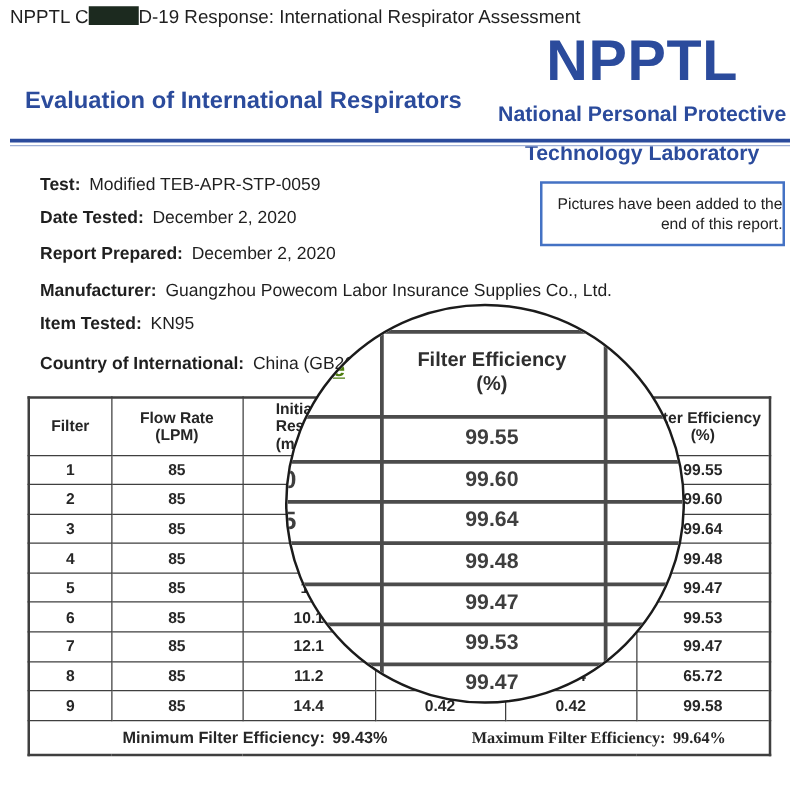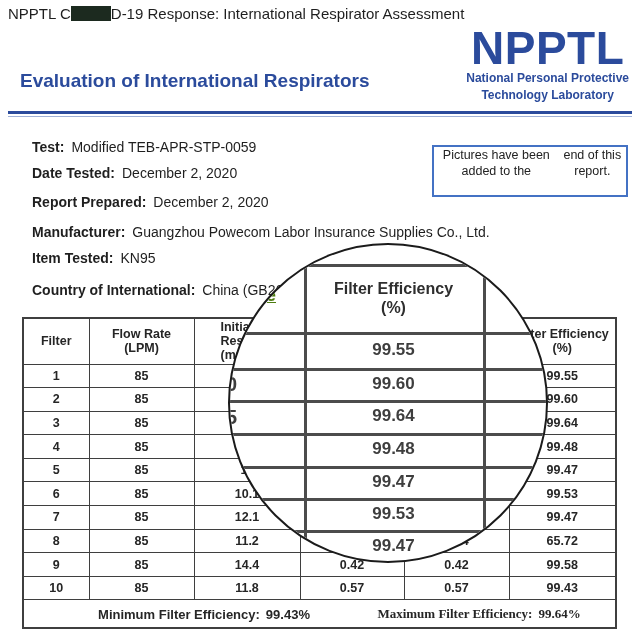--- a/index.html
+++ b/index.html
@@ -6,39 +6,39 @@
   body{
     width:640px;height:640px;position:relative;overflow:hidden;
     background:#ffffff;color:#1f1f1f;
     font-family:"Liberation Sans",sans-serif;
   }
   .topline{position:absolute;left:8px;top:5px;font-size:15px;white-space:nowrap;}
   .redact{display:inline-block;width:40px;height:15px;background:#1c2a1f;vertical-align:-2px;}
 
   .logo{position:absolute;top:26px;right:11px;text-align:center;color:#2b4b9c;}
   .logo-acronym{font-size:46px;font-weight:bold;line-height:44px;letter-spacing:.5px;}
-  .logo-sub{font-size:12px;font-weight:bold;line-height:16.5px;}
+  .logo-sub{font-size:17px;font-weight:bold;line-height:16.5px;margin-top:14px;}
 
   .doc-title{position:absolute;left:20px;top:70px;font-size:19px;font-weight:bold;color:#2b4b9c;}
 
   .rule{position:absolute;left:8px;top:111px;width:624px;height:2px;
         border-top:3px solid #2b4b9c;border-bottom:1px solid #9fb0d6;background:#fff;}
 
   .info{position:absolute;left:8px;font-size:14px;white-space:nowrap;margin-left:24px;}
   .info .lbl{font-weight:bold;margin-right:7px;}
   #info-test{top:139px}
   #info-date{top:165px}
   #info-prepared{top:194px}
   #info-manufacturer{top:224px}
   #info-item{top:250px}
   #info-country{top:282px}
 
   .notice{position:absolute;left:432px;top:145px;width:192px;height:48px;
-          border:2px solid #4472c4;display:flex;flex-direction:row;
-          align-items:flex-start;justify-content:center;text-align:center;
+          border:2px solid #4472c4;display:flex;flex-direction:column;
+          align-items:flex-end;justify-content:center;text-align:center;
           font-size:12.5px;line-height:16px;color:#222;}
 
   table.results{position:absolute;left:22px;top:317px;width:593px;
                 border-collapse:collapse;table-layout:fixed;border:2px solid #3f3f3f;}
   .results th,.results td{border:1.5px solid #3f3f3f;text-align:center;vertical-align:middle;
                 padding:0;font-weight:bold;color:#262626;font-size:12.5px;}
   .results th{line-height:14px;}
   .results thead tr{height:46px;}
   .results tbody tr{height:23.6px;}
   .results tfoot tr{height:28px;}
@@ -194,28 +194,20 @@
         <td>65.72</td>
       </tr>
     <tr>
         <td>9</td>
         <td>85</td>
         <td>14.4</td>
         <td>0.42</td>
         <td>0.42</td>
         <td>99.58</td>
       </tr>
-    <tr>
-        <td>10</td>
-        <td>85</td>
-        <td>11.8</td>
-        <td>0.57</td>
-        <td>0.57</td>
-        <td>99.43</td>
-      </tr>
   </tbody>
   <tfoot>
     <tr>
       <td colspan="6">
         <span class="foot-group" id="foot-min"><span>Minimum Filter Efficiency:</span><span class="v">99.43%</span></span>
         <span class="foot-group" id="foot-max"><span>Maximum Filter Efficiency:</span><span class="v">99.64%</span></span>
       </td>
     </tr>
   </tfoot>
 </table>

